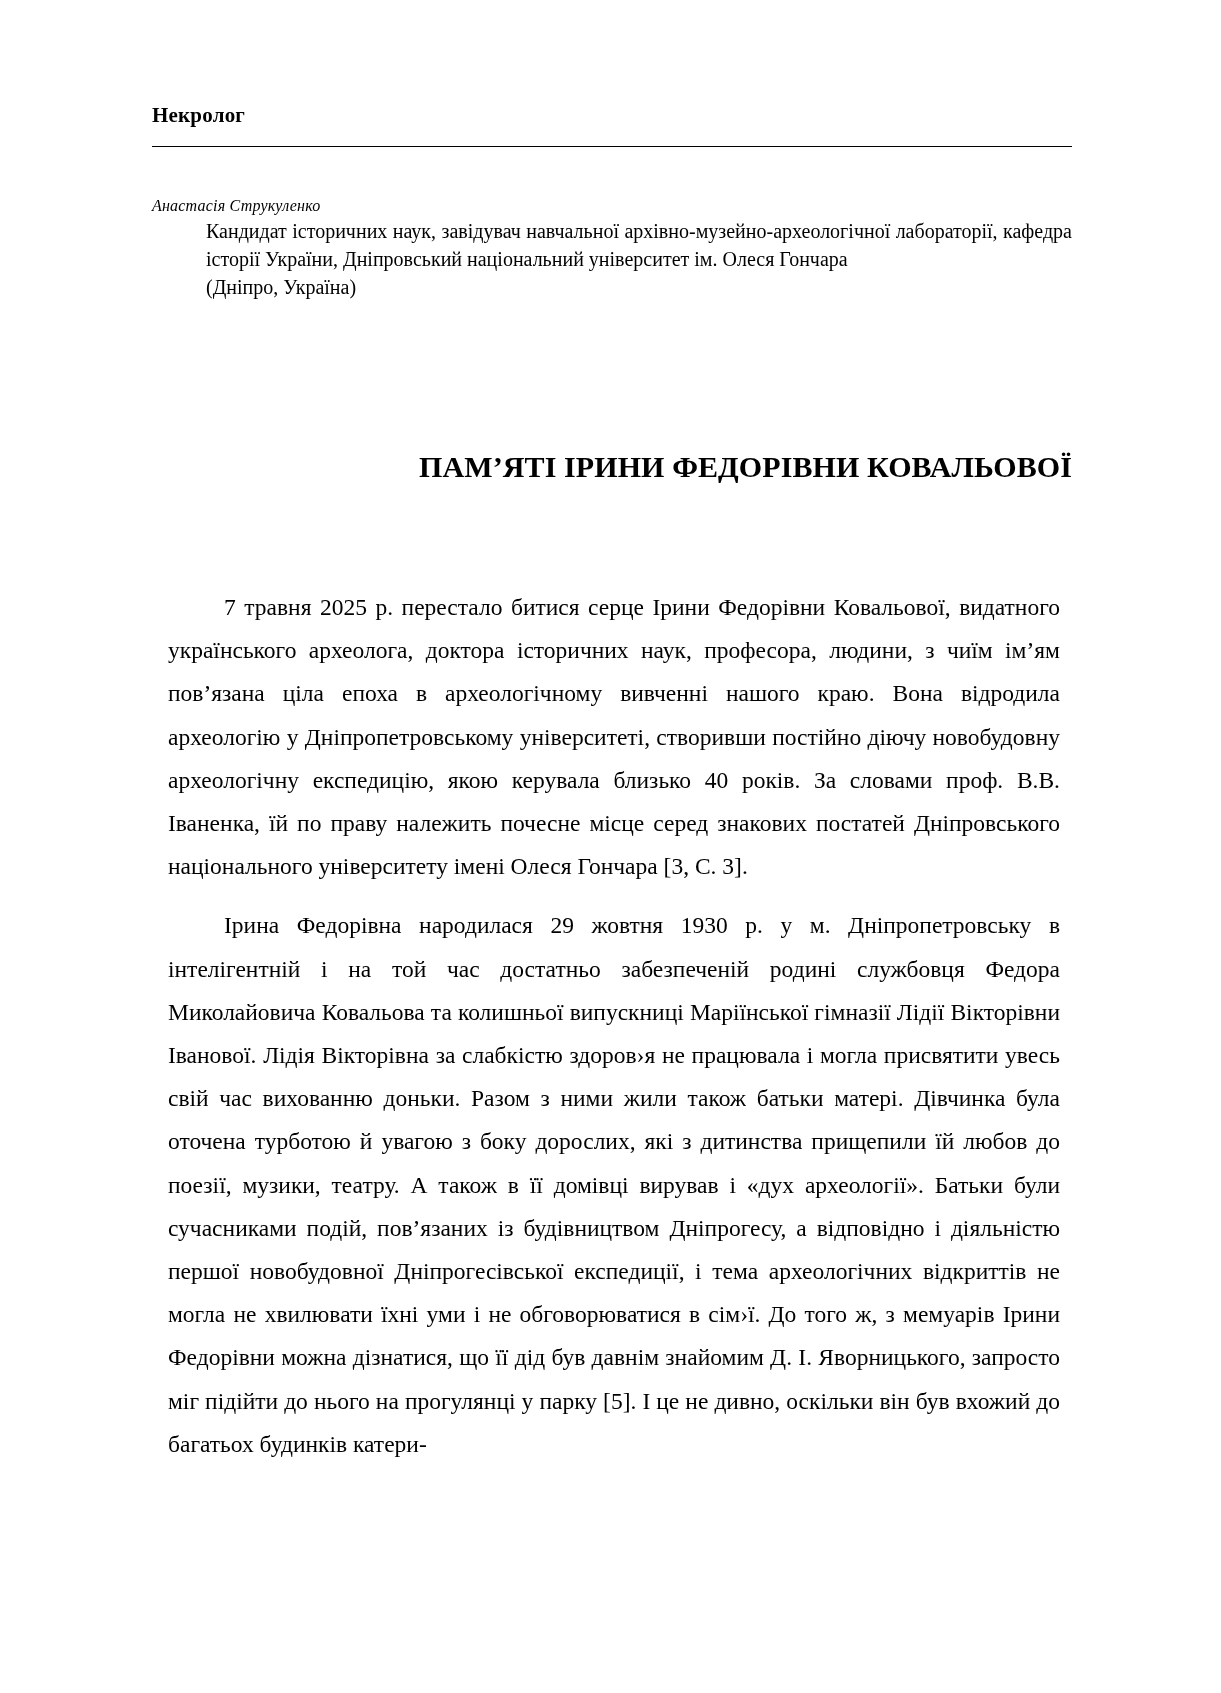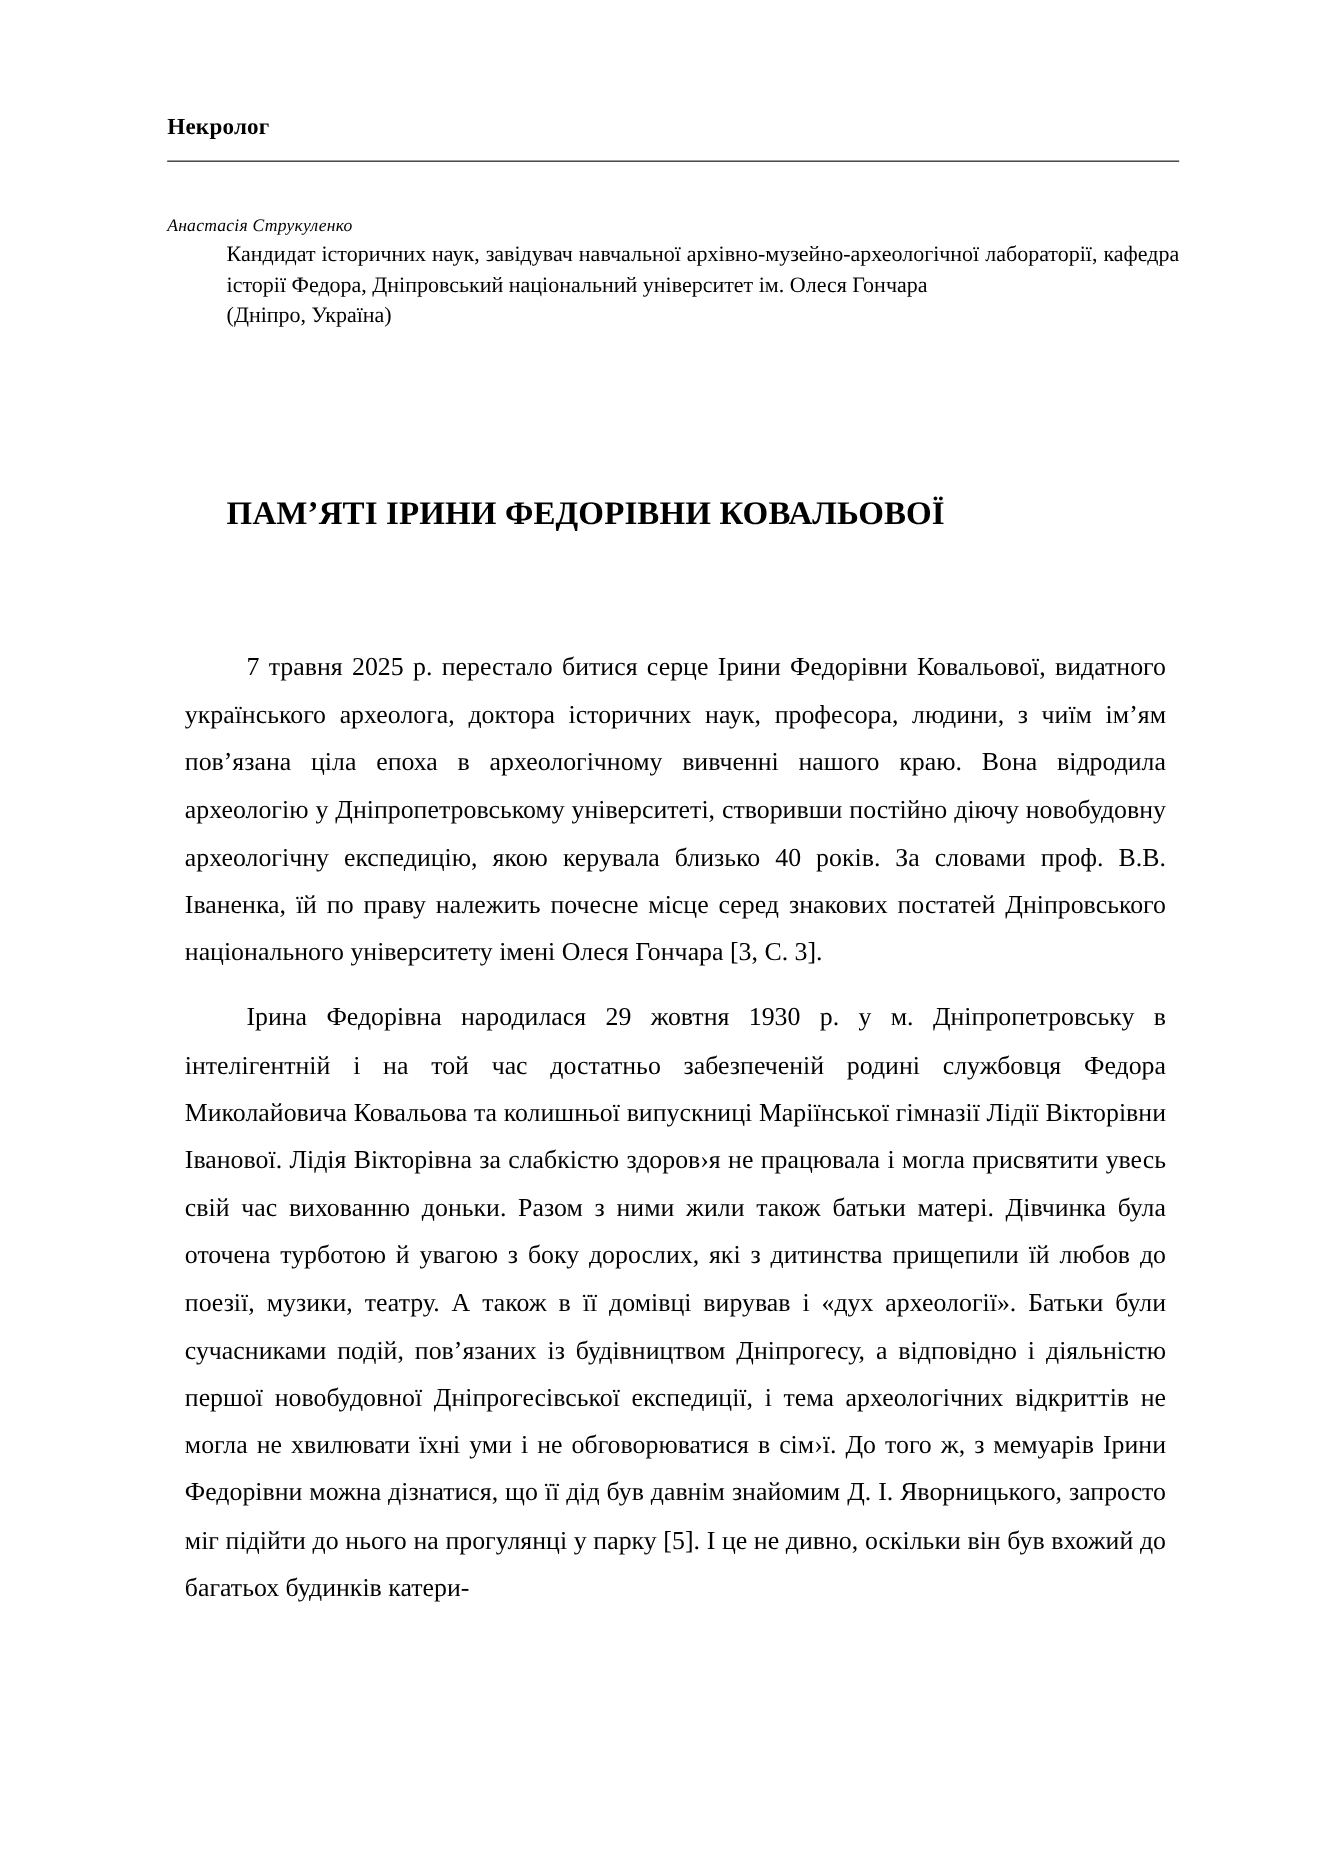--- a/index.html
+++ b/index.html
@@ -85,20 +85,21 @@
     left: 152px;
     top: 448px;
     width: 920px;
     padding-left: 54px;
     box-sizing: border-box;
     font-size: 30px;
     font-weight: bold;
     letter-spacing: 0.1px;
     line-height: 1.25;
     margin: 0;
+    text-align: right;
   }
 
   
   .body-text {
     position: absolute;
     left: 152px;
     top: 570px;
     width: 924px;
     font-size: 23.5px;
     line-height: 43.2px;
@@ -117,21 +118,21 @@
 
 <div class="page">
 
   <div class="running-head">
     <span class="running-head-label">Некролог</span>
   </div>
   <div class="running-head-rule"></div>
 
   <div class="author-block">
     <div class="author-name">Анастасія Струкуленко</div>
-    <p class="author-affil">Кандидат історичних наук, завідувач навчальної архівно-музейно-археологічної лабораторії, кафедра історії Федора, Дніпровський національний університет ім. Олеся Гончара</p>
+    <p class="author-affil">Кандидат історичних наук, завідувач навчальної архівно-музейно-археологічної лабораторії, кафедра історії України, Дніпровський національний університет ім. Олеся Гончара</p>
     <p class="author-meta">(Дніпро, Україна)</p>
   </div>
 
   <h1 class="article-title">ПАМ’ЯТІ ІРИНИ ФЕДОРІВНИ КОВАЛЬОВОЇ</h1>
 
   <div class="body-text">
     <p>7 травня 2025 р. перестало битися серце Ірини Федорівни Ковальової, видатного українського археолога, доктора історичних наук, професора, людини, з чиїм ім’ям пов’язана ціла епоха в археологічному вивченні нашого краю. Вона відродила археологію у Дніпропетровському університеті, створивши постійно діючу новобудовну археологічну експедицію, якою керувала близько 40 років. За словами проф. В.В. Іваненка, їй по праву належить почесне місце серед знакових постатей Дніпровського національного університету імені Олеся Гончара [3, С. 3].</p>
     <p>Ірина Федорівна народилася 29 жовтня 1930 р. у м. Дніпропетровську в інтелігентній і на той час достатньо забезпеченій родині службовця Федора Миколайовича Ковальова та колишньої випускниці Маріїнської гімназії Лідії Вікторівни Іванової. Лідія Вікторівна за слабкістю здоров›я не працювала і могла присвятити увесь свій час вихованню доньки. Разом з ними жили також батьки матері. Дівчинка була оточена турботою й увагою з боку дорослих, які з дитинства прищепили їй любов до поезії, музики, театру. А також в її домівці вирував і «дух археології». Батьки були сучасниками подій, пов’язаних із будівництвом Дніпрогесу, а відповідно і діяльністю першої новобудовної Дніпрогесівської експедиції, і тема археологічних відкриттів не могла не хвилювати їхні уми і не обговорюватися в сім›ї. До того ж, з мемуарів Ірини Федорівни можна дізнатися, що її дід був давнім знайомим Д. І. Яворницького, запросто міг підійти до нього на прогулянці у парку [5]. І це не дивно, оскільки він був вхожий до багатьох будинків катери-</p>
   </div>
 

